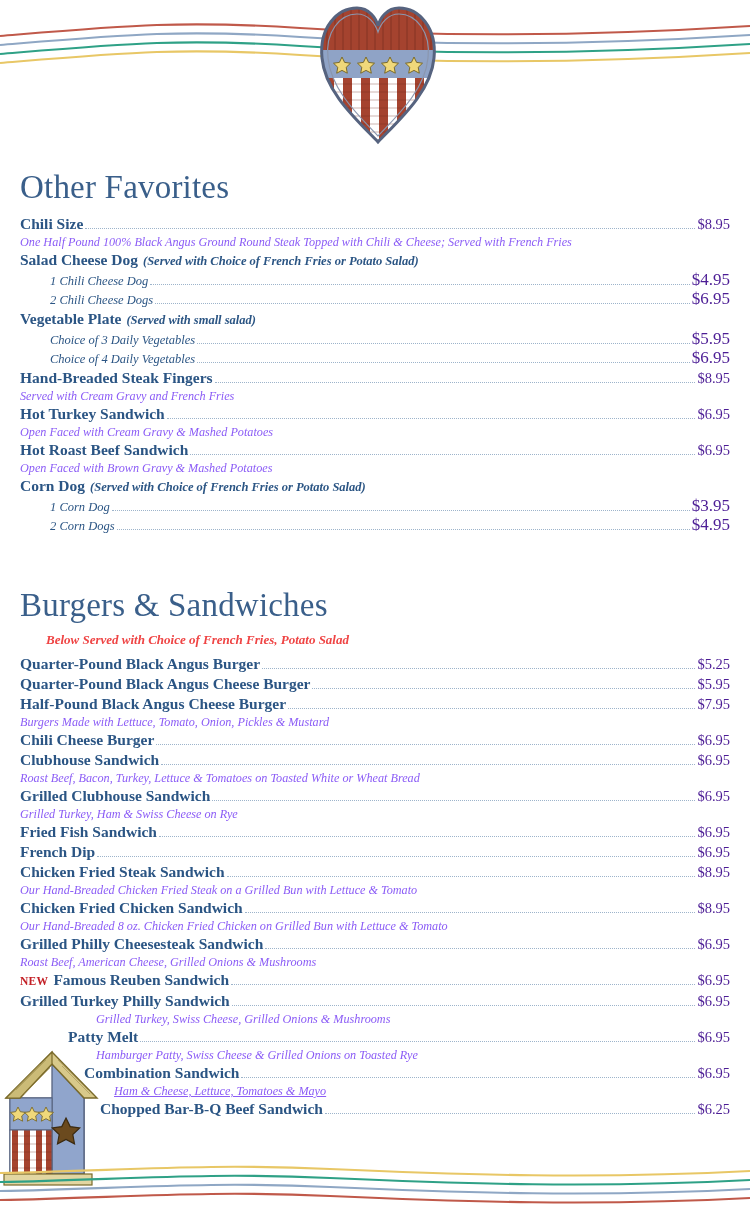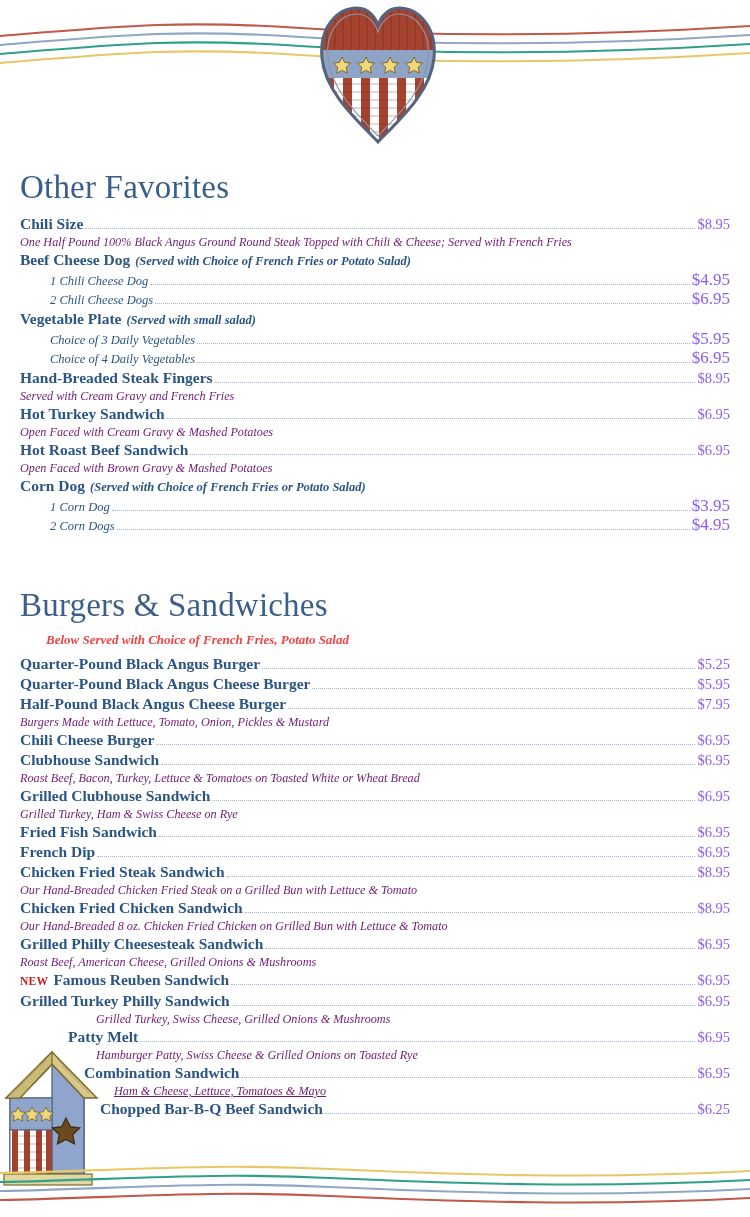--- a/index.html
+++ b/index.html
@@ -112,21 +112,21 @@
     flex: 1 1 auto;
     border-bottom: 1.5px dotted #9db4cb;
     margin: 0 2px 3px 2px;
     min-width: 8px;
     height: 0;
   }
   .row .price {
     flex: 0 0 auto;
     white-space: nowrap;
     font-size: 14.5px;
-    color: #8b5cf6;
+    color: #4c1d95;
     font-weight: normal;
   }
   .row.no-leader .leader { border-bottom: none; }
 
   
   .row.sub {
     width: 680px;
     margin-left: 50px;
     line-height: 17px;
     text-align: right;
@@ -138,21 +138,21 @@
     color: #2b5584;
   }
   .row.sub .price { font-size: 17px; }
 
   
   .desc {
     font-family: "Liberation Serif", "DejaVu Serif", serif;
     font-style: italic;
     font-size: 12.2px;
     line-height: 16px;
-    color: #701a75;
+    color: #8b5cf6;
     margin-left: 20px;
     white-space: nowrap;
   }
 
   
   .badge-new {
     font-family: "Liberation Serif", "DejaVu Serif", serif;
     font-weight: bold;
     font-size: 11.5px;
     color: #c32026;
@@ -300,21 +300,21 @@
         <div class="row">
           <span class="name">Chili  Size</span>
           <span class="leader"></span>
           <span class="price">$8.95</span>
         </div>
         <div class="desc">One Half Pound 100% Black Angus Ground Round Steak Topped with Chili &amp; Cheese; Served with French Fries</div>
       </li>
 
       <li class="item">
         <div class="row no-leader">
-          <span class="name">Beef Cheese Dog</span>
+          <span class="name">Salad Cheese Dog</span>
           <span class="paren">(Served with Choice of French Fries or Potato Salad)</span>
           <span class="leader"></span>
         </div>
         <div class="row sub">
           <span class="name">1 Chili Cheese Dog</span>
           <span class="leader"></span>
           <span class="price">$4.95</span>
         </div>
         <div class="row sub">
           <span class="name">2 Chili Cheese Dogs</span>

